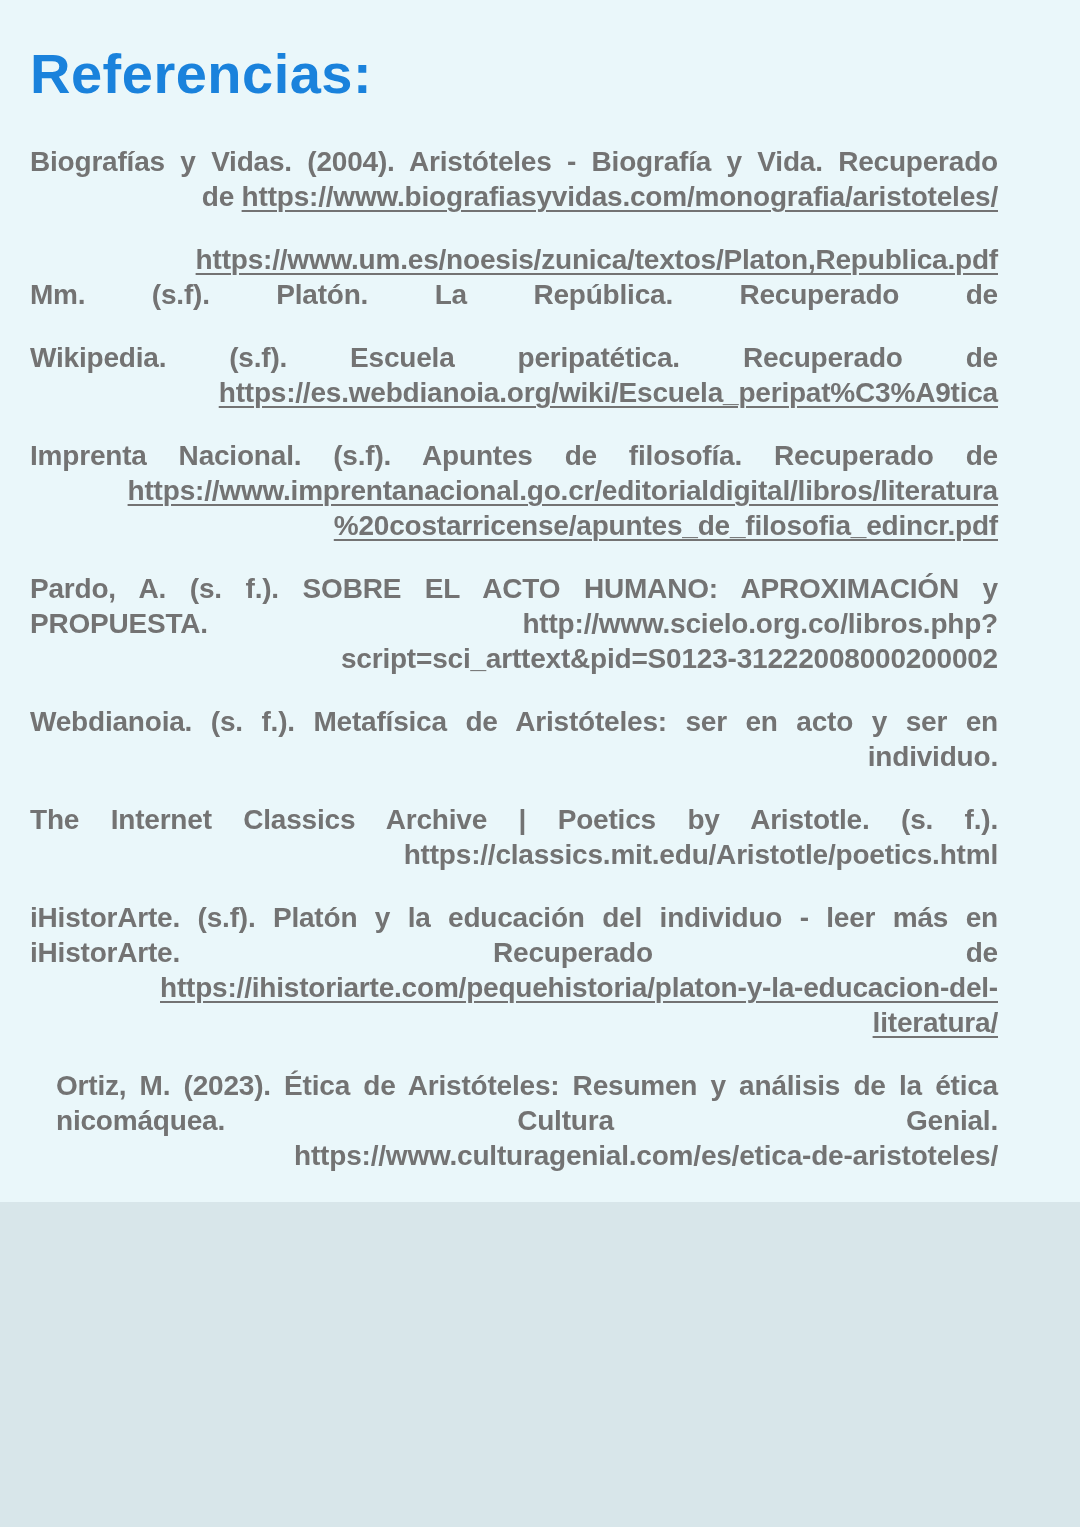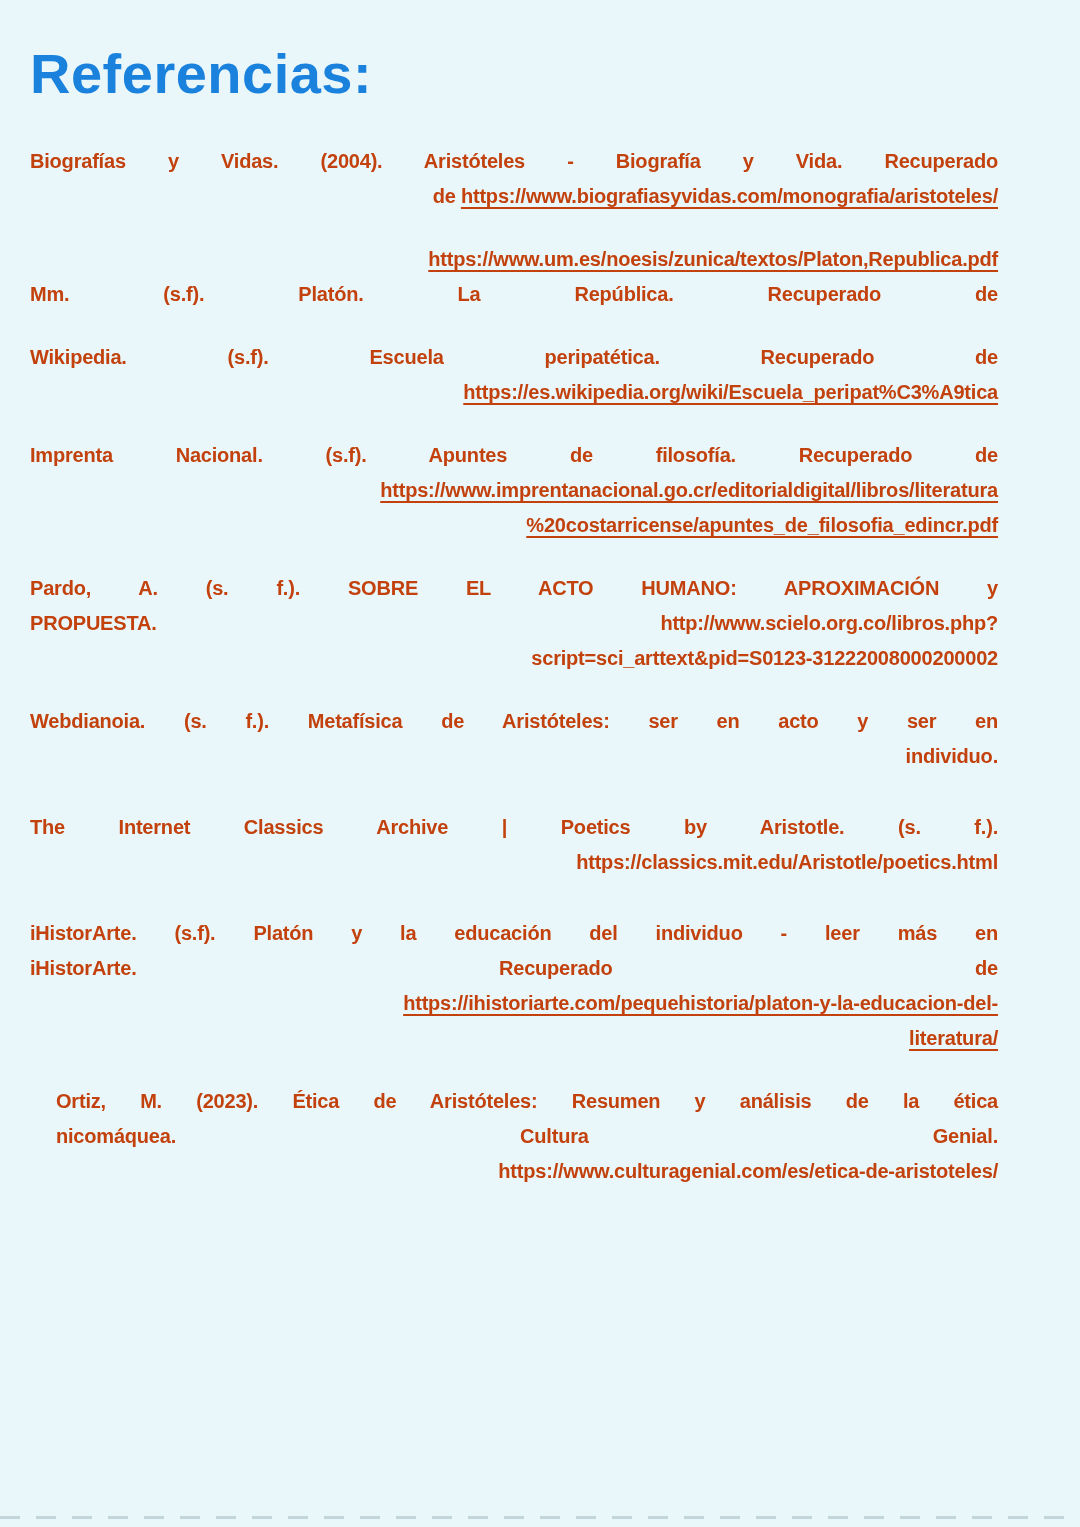--- a/index.html
+++ b/index.html
@@ -1,43 +1,43 @@
 <!DOCTYPE html>
 <html><head>
 <meta charset="utf-8">
 <style>
   html,body{margin:0;padding:0;background:#d8e6ea;}
   .page{
     position:relative;
-    width:1080px;height:1527px;
+    width:1080px;height:1202px;
     background:#eaf7fa;
     font-family:"Liberation Sans","DejaVu Sans",sans-serif;
     overflow:hidden;
     box-sizing:border-box;
   }
   .content{
     padding:38px 82px 0 30px; 
   }
   .title{
     color:#1a82dc;
     font-size:56px;
     font-weight:700;
     line-height:72px;
     letter-spacing:0.5px;
     margin:0 0 34px 0;
   }
   .ref{
-    color:#c2410c;
-    font-size:20px;
+    color:#737373;
+    font-size:28px;
     font-weight:700;
     line-height:35px;
     margin:0 0 28px 0;
     letter-spacing:-0.2px;
   }
-  .ref.gap{margin-top:36px;}
+  .ref.gap{margin-top:28px;}
   .ref.indent{padding-left:26px;}
   .line{min-height:35px;text-align:right;}
   .line.stretch{text-align:justify;text-align-last:justify;}
   .u{
     text-decoration:underline;
     text-decoration-thickness:2px;
     text-underline-offset:4px;
   }
   .edge-dashes{
     position:absolute;
@@ -58,21 +58,21 @@
         <div class="ref">
           <div class="line stretch"><span>Biografías y Vidas. (2004). Aristóteles - Biografía y Vida. Recuperado</span></div>
           <div class="line"><span>de </span><span class="u">https://www.biografiasyvidas.com/monografia/aristoteles/</span></div>
         </div>
         <div class="ref">
           <div class="line"><span class="u">https://www.um.es/noesis/zunica/textos/Platon,Republica.pdf</span></div>
           <div class="line stretch"><span>Mm. (s.f). Platón. La República. Recuperado de</span></div>
         </div>
         <div class="ref">
           <div class="line stretch"><span>Wikipedia. (s.f). Escuela peripatética. Recuperado de</span></div>
-          <div class="line"><span class="u">https://es.wikipedia.org/wiki/Escuela_peripat%C3%A9tica</span></div>
+          <div class="line"><span class="u">https://es.webdianoia.org/wiki/Escuela_peripat%C3%A9tica</span></div>
         </div>
         <div class="ref">
           <div class="line stretch"><span>Imprenta Nacional. (s.f). Apuntes de filosofía. Recuperado de</span></div>
           <div class="line"><span class="u">https://www.imprentanacional.go.cr/editorialdigital/libros/literatura</span></div>
           <div class="line"><span class="u">%20costarricense/apuntes_de_filosofia_edincr.pdf</span></div>
         </div>
         <div class="ref">
           <div class="line stretch"><span>Pardo, A. (s. f.). SOBRE EL ACTO HUMANO: APROXIMACIÓN y</span></div>
           <div class="line stretch"><span>PROPUESTA. </span><span>http://www.scielo.org.co/libros.php?</span></div>
           <div class="line"><span>script=sci_arttext&amp;pid=S0123-31222008000200002</span></div>

